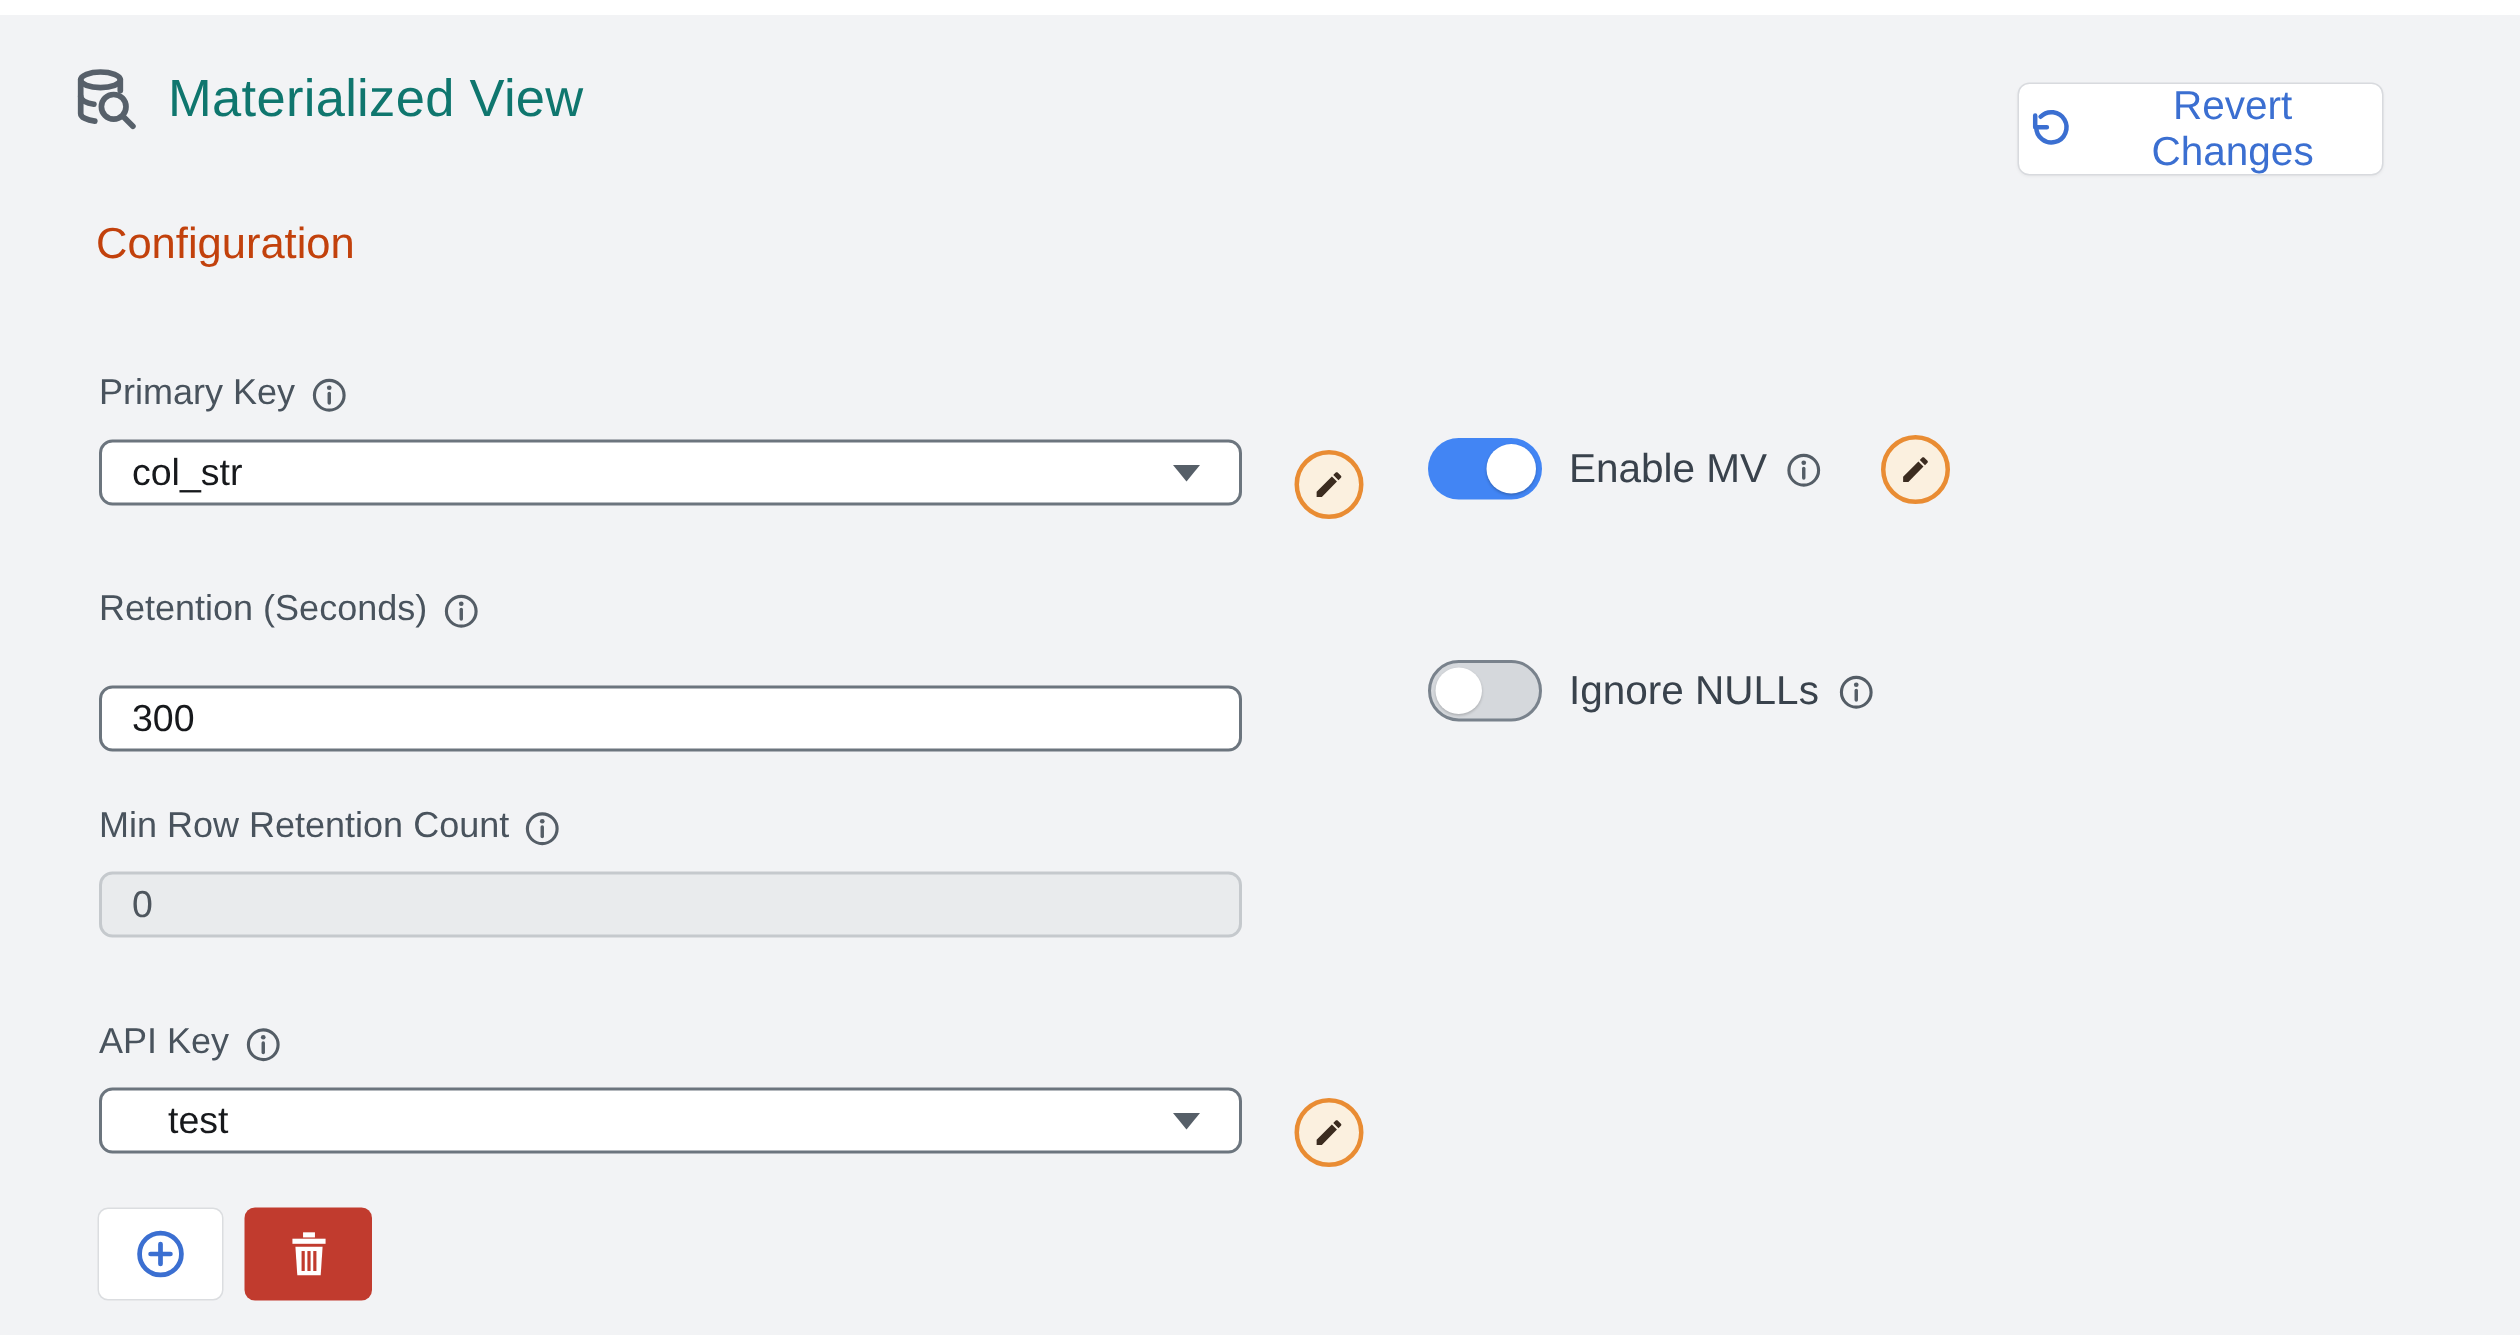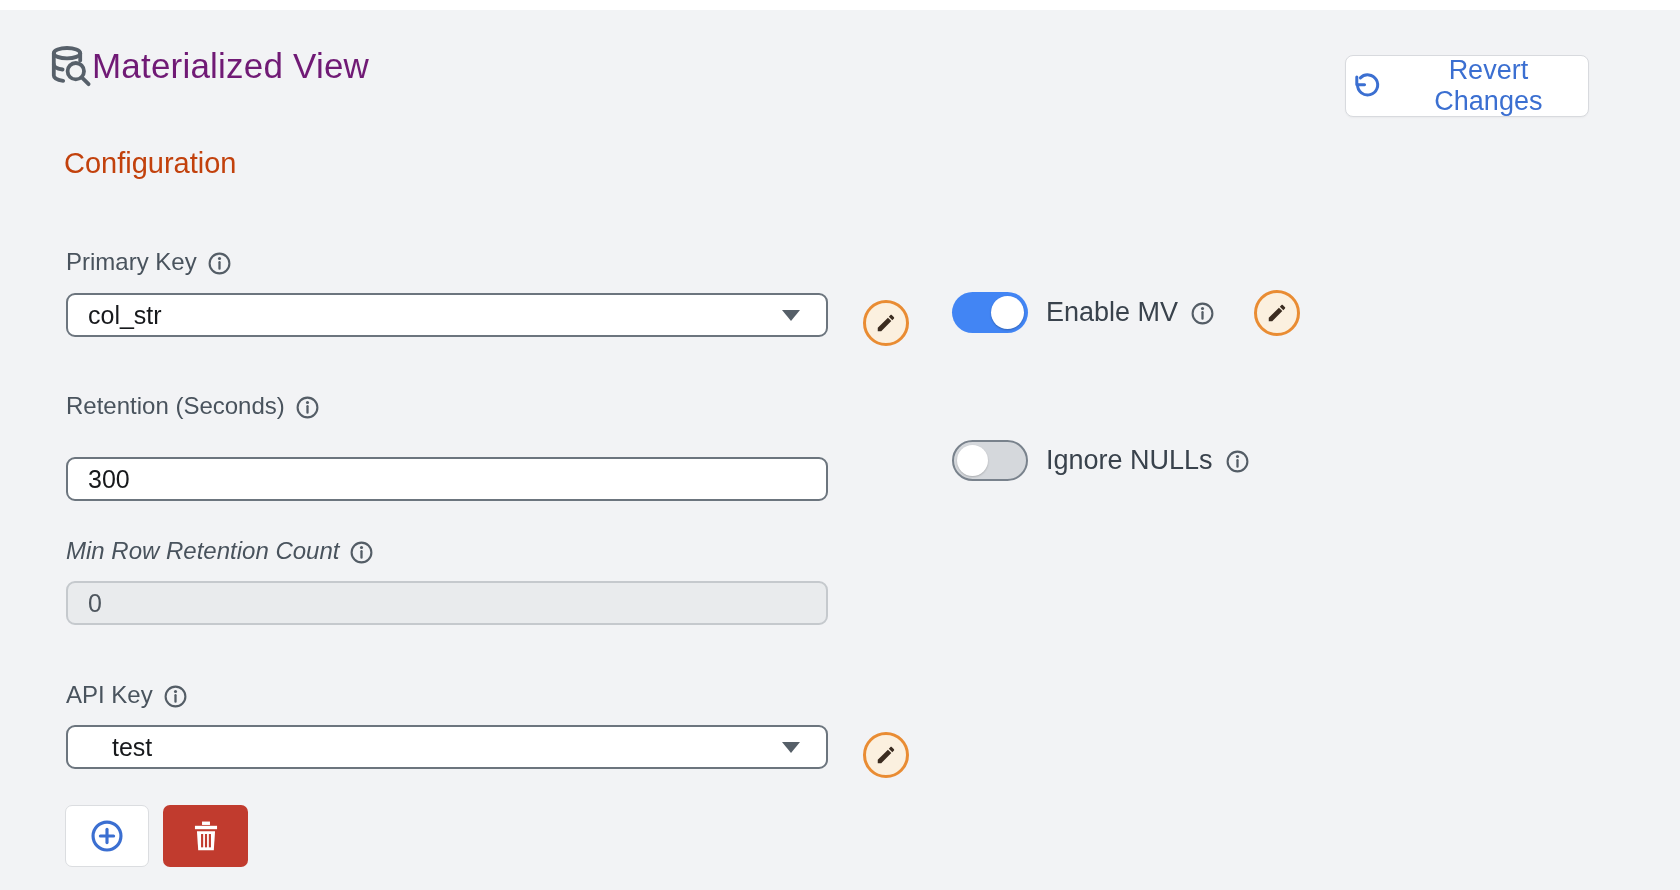--- a/index.html
+++ b/index.html
@@ -2,21 +2,21 @@
 <html><head>
 <meta charset="utf-8">
 <style>
   html,body{margin:0;padding:0;background:#ffffff;}
   *{box-sizing:border-box;font-family:"Liberation Sans","DejaVu Sans",sans-serif;}
   .canvas{position:relative;width:1680px;height:890px;background:#F2F3F5;overflow:hidden;}
   .top-strip{position:absolute;left:0;top:0;width:100%;height:10px;background:#ffffff;}
 
   
   .header-icon{position:absolute;left:46px;top:44px;width:48px;height:48px;color:#57606A;}
-  .page-title{position:absolute;left:92px;top:46px;font-size:35px;color:#701a75;letter-spacing:.2px;}
+  .page-title{position:absolute;left:112px;top:46px;font-size:35px;color:#0f766e;letter-spacing:.2px;}
   .revert-btn{position:absolute;left:1345px;top:55px;width:244px;height:62px;background:#ffffff;
     border:1px solid #D8DADE;border-radius:8px;display:flex;align-items:center;justify-content:center;
     gap:14px;color:#3B6FD1;font-size:27px;font-weight:500;cursor:pointer;box-shadow:0 1px 2px rgba(0,0,0,.04);}
   .revert-btn svg{width:30px;height:30px;}
 
   .section-title{position:absolute;left:64px;top:147px;font-size:29px;font-weight:500;color:#c2410c;}
 
   
   .field-label{position:absolute;left:66px;display:flex;align-items:center;gap:10px;
     font-size:24px;color:#49535D;}
@@ -108,21 +108,21 @@
     <svg class="info-icon" viewBox="0 0 24 24" fill="none">
       <circle cx="12" cy="12" r="9.5" stroke="currentColor" stroke-width="2"></circle>
       <line x1="12" y1="10.8" x2="12" y2="17" stroke="currentColor" stroke-width="2.2" stroke-linecap="round"></line>
       <circle cx="12" cy="7.2" r="1.5" fill="currentColor"></circle>
     </svg>
   </div>
   <div class="field" style="top:437px;margin-top:20px;">
     <input value="300" style="">
   </div>
 
-  <div class="field-label" style="top:537px;font-style:italic;">
+  <div class="field-label" style="top:537px;">
     <span>Min Row Retention Count</span>
     <svg class="info-icon" viewBox="0 0 24 24" fill="none">
       <circle cx="12" cy="12" r="9.5" stroke="currentColor" stroke-width="2"></circle>
       <line x1="12" y1="10.8" x2="12" y2="17" stroke="currentColor" stroke-width="2.2" stroke-linecap="round"></line>
       <circle cx="12" cy="7.2" r="1.5" fill="currentColor"></circle>
     </svg>
   </div>
   <div class="field disabled" style="top:581px;">
     <input disabled="" value="0" style="">
   </div>

